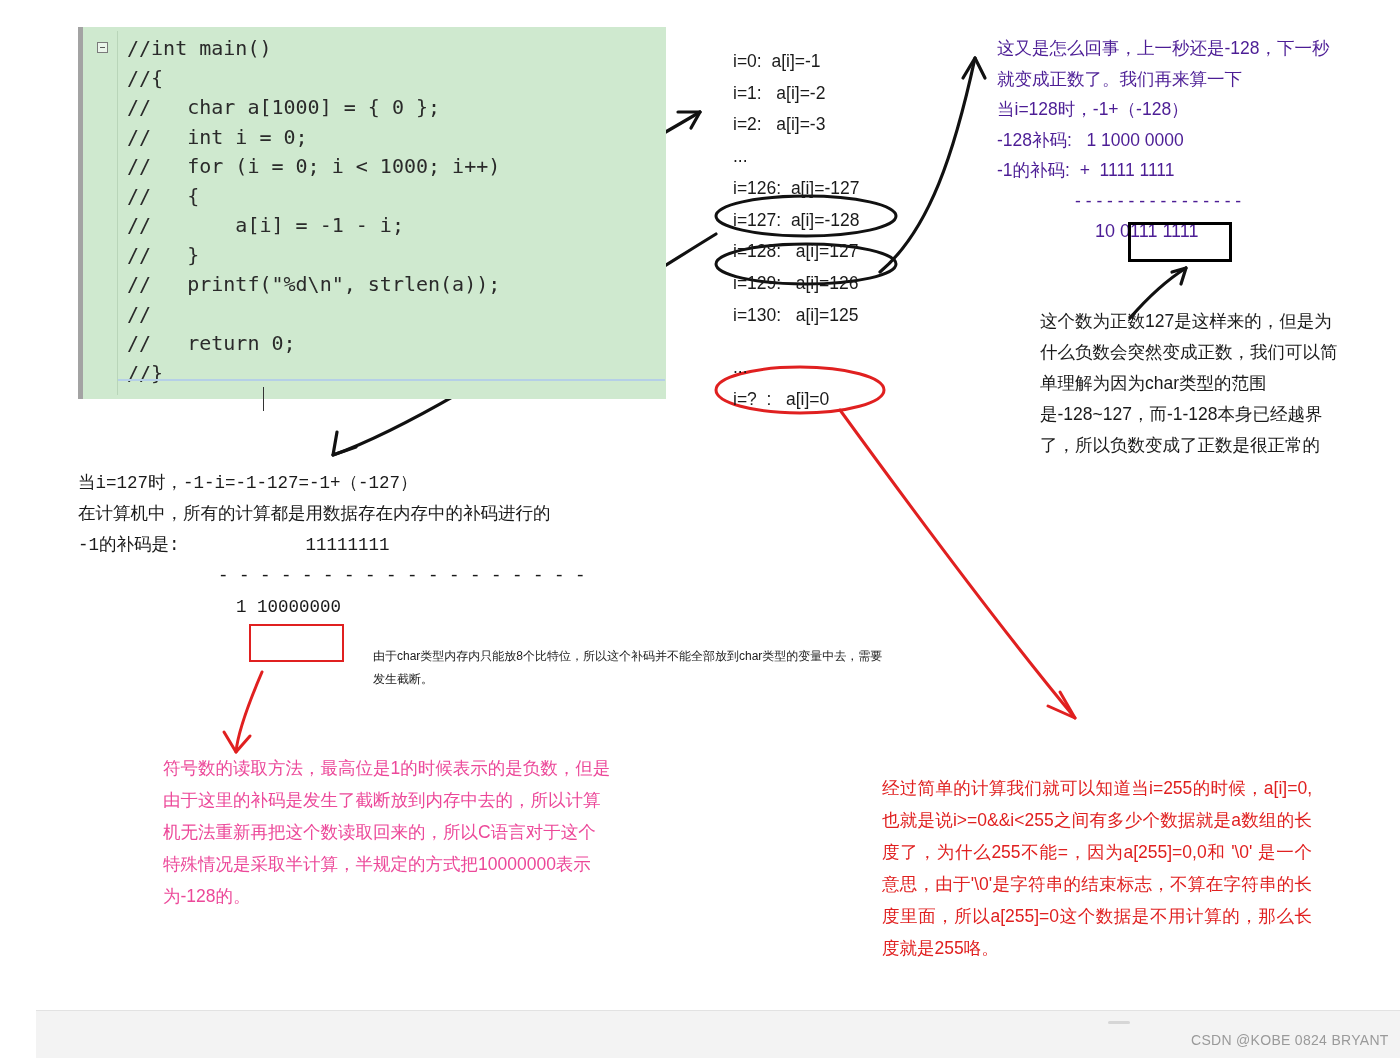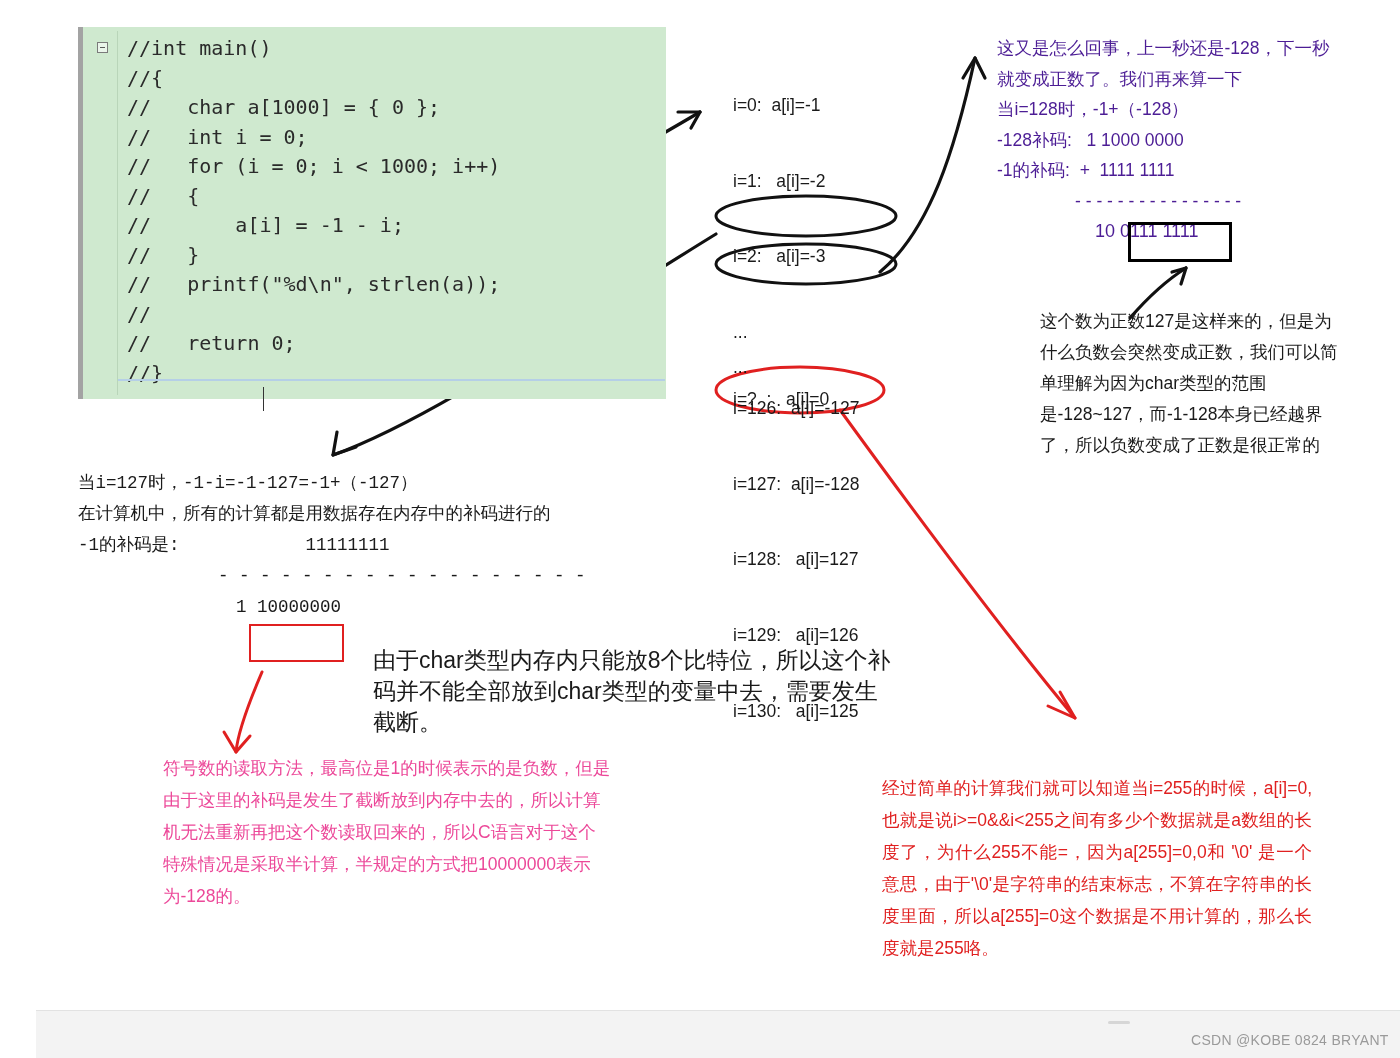--- a/index.html
+++ b/index.html
@@ -92,21 +92,21 @@
   }
 
   
   #iter-list {
     left: 733px;
     top: 46px;
     font-size: 17.5px;
     color: #1a1a1a;
     line-height: 31.7px;
   }
-  #iter-list .row { white-space: pre; margin-top: 44px; }
+  #iter-list .row { white-space: pre; }
 
   #iter-tail {
     left: 733px;
     top: 352px;
     font-size: 17.5px;
     color: #1a1a1a;
     line-height: 31.7px;
   }
   #iter-tail .row { white-space: pre; }
 
@@ -128,23 +128,23 @@
     width: 95px;
     height: 38px;
     border: 2.5px solid #e02020;
     box-sizing: border-box;
   }
 
   #note-trunc {
     left: 373px;
     top: 645px;
     width: 520px;
-    font-size: 23px;
-    color: #1a1a1a;
-    line-height: 31px;
+    font-size: 12px;
+    color: #1a1a1a;
+    line-height: 23px;
   }
 
   #note-red-left {
     left: 163px;
     top: 752px;
     width: 450px;
     font-size: 17.5px;
     color: #ec4899;
     line-height: 32px;
   }

